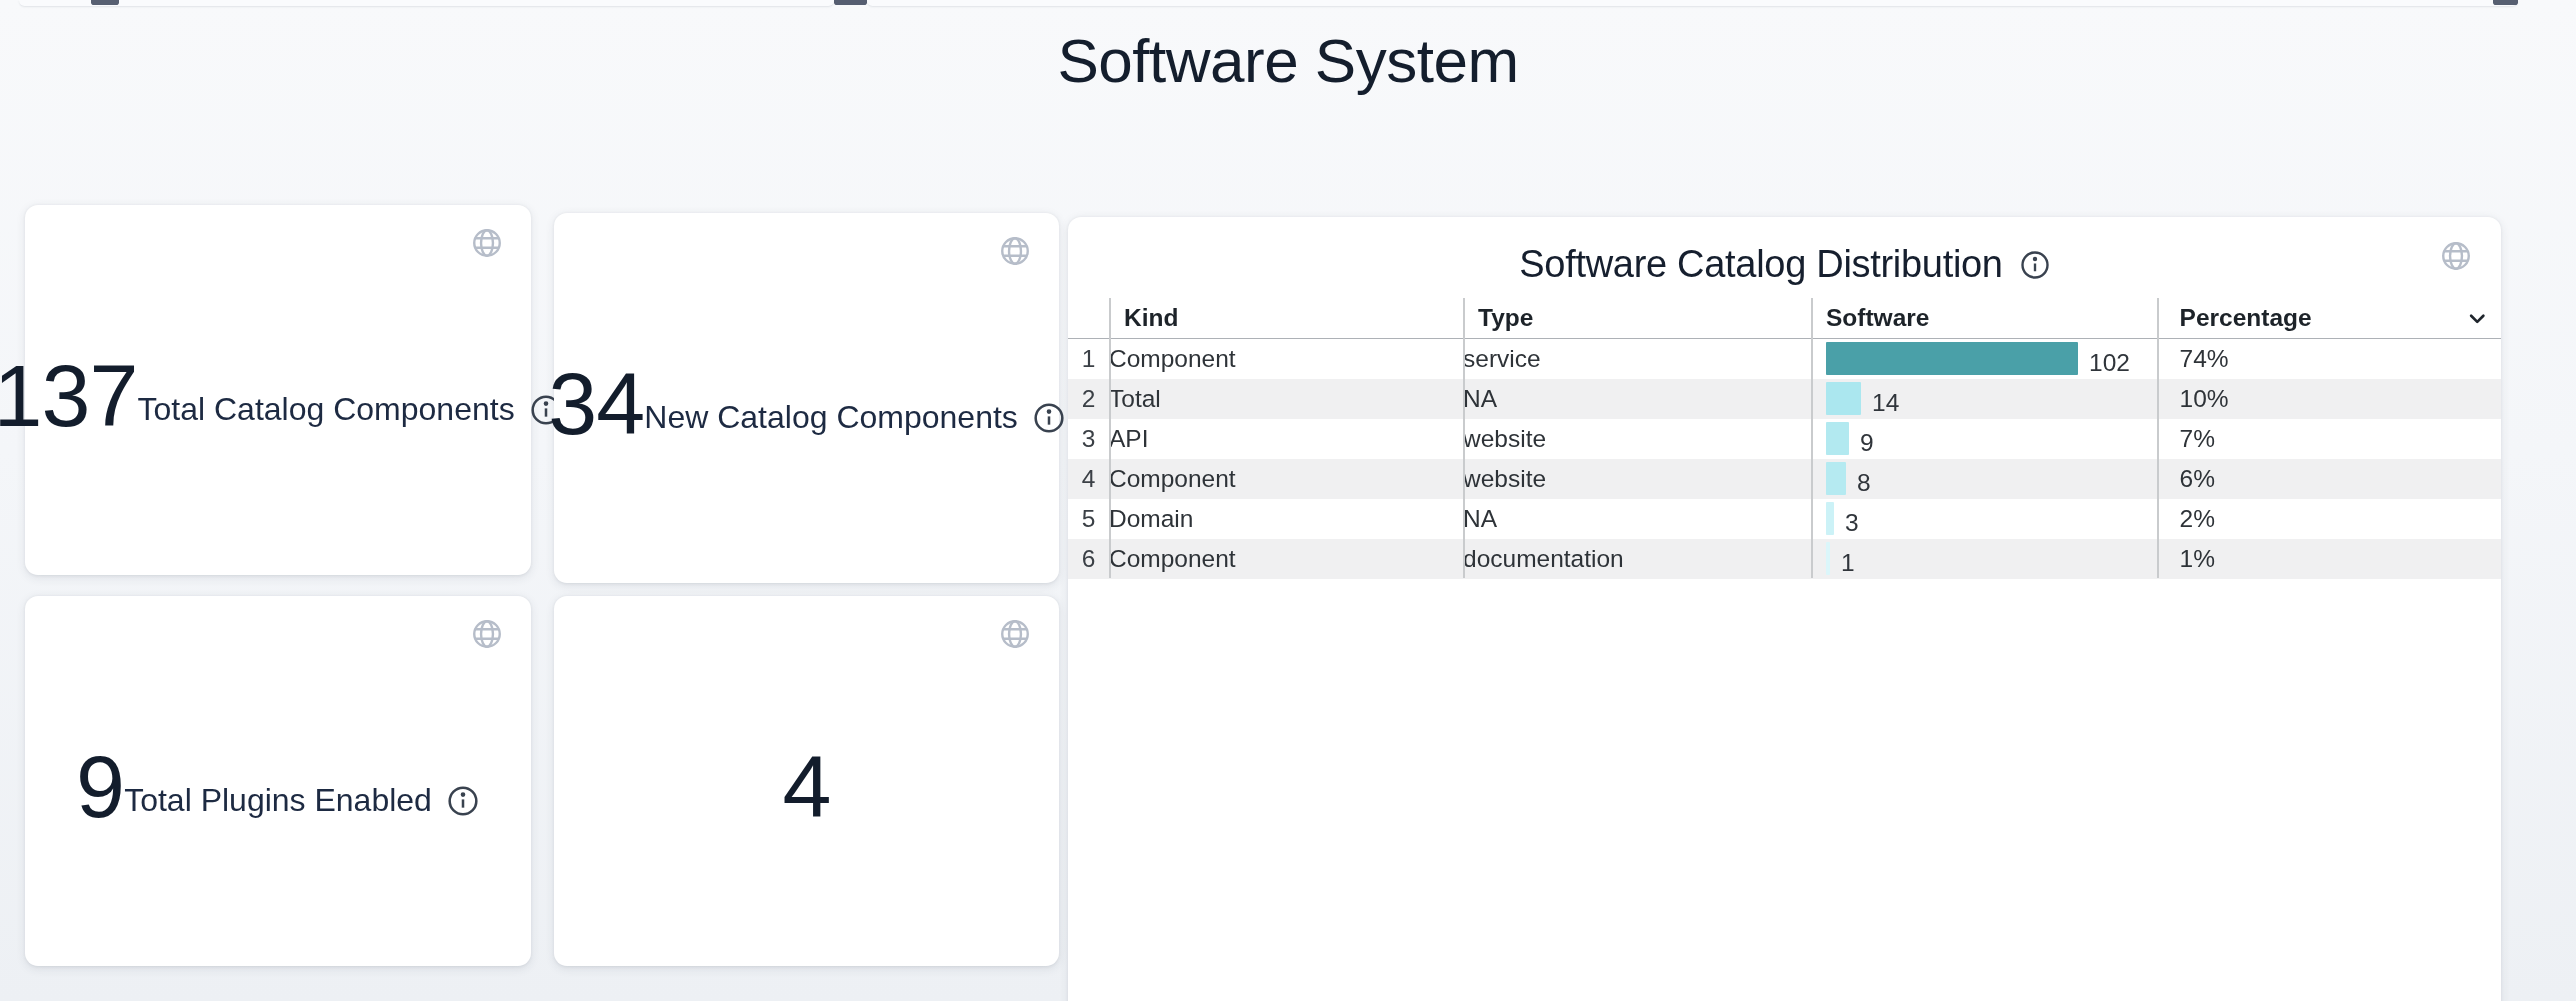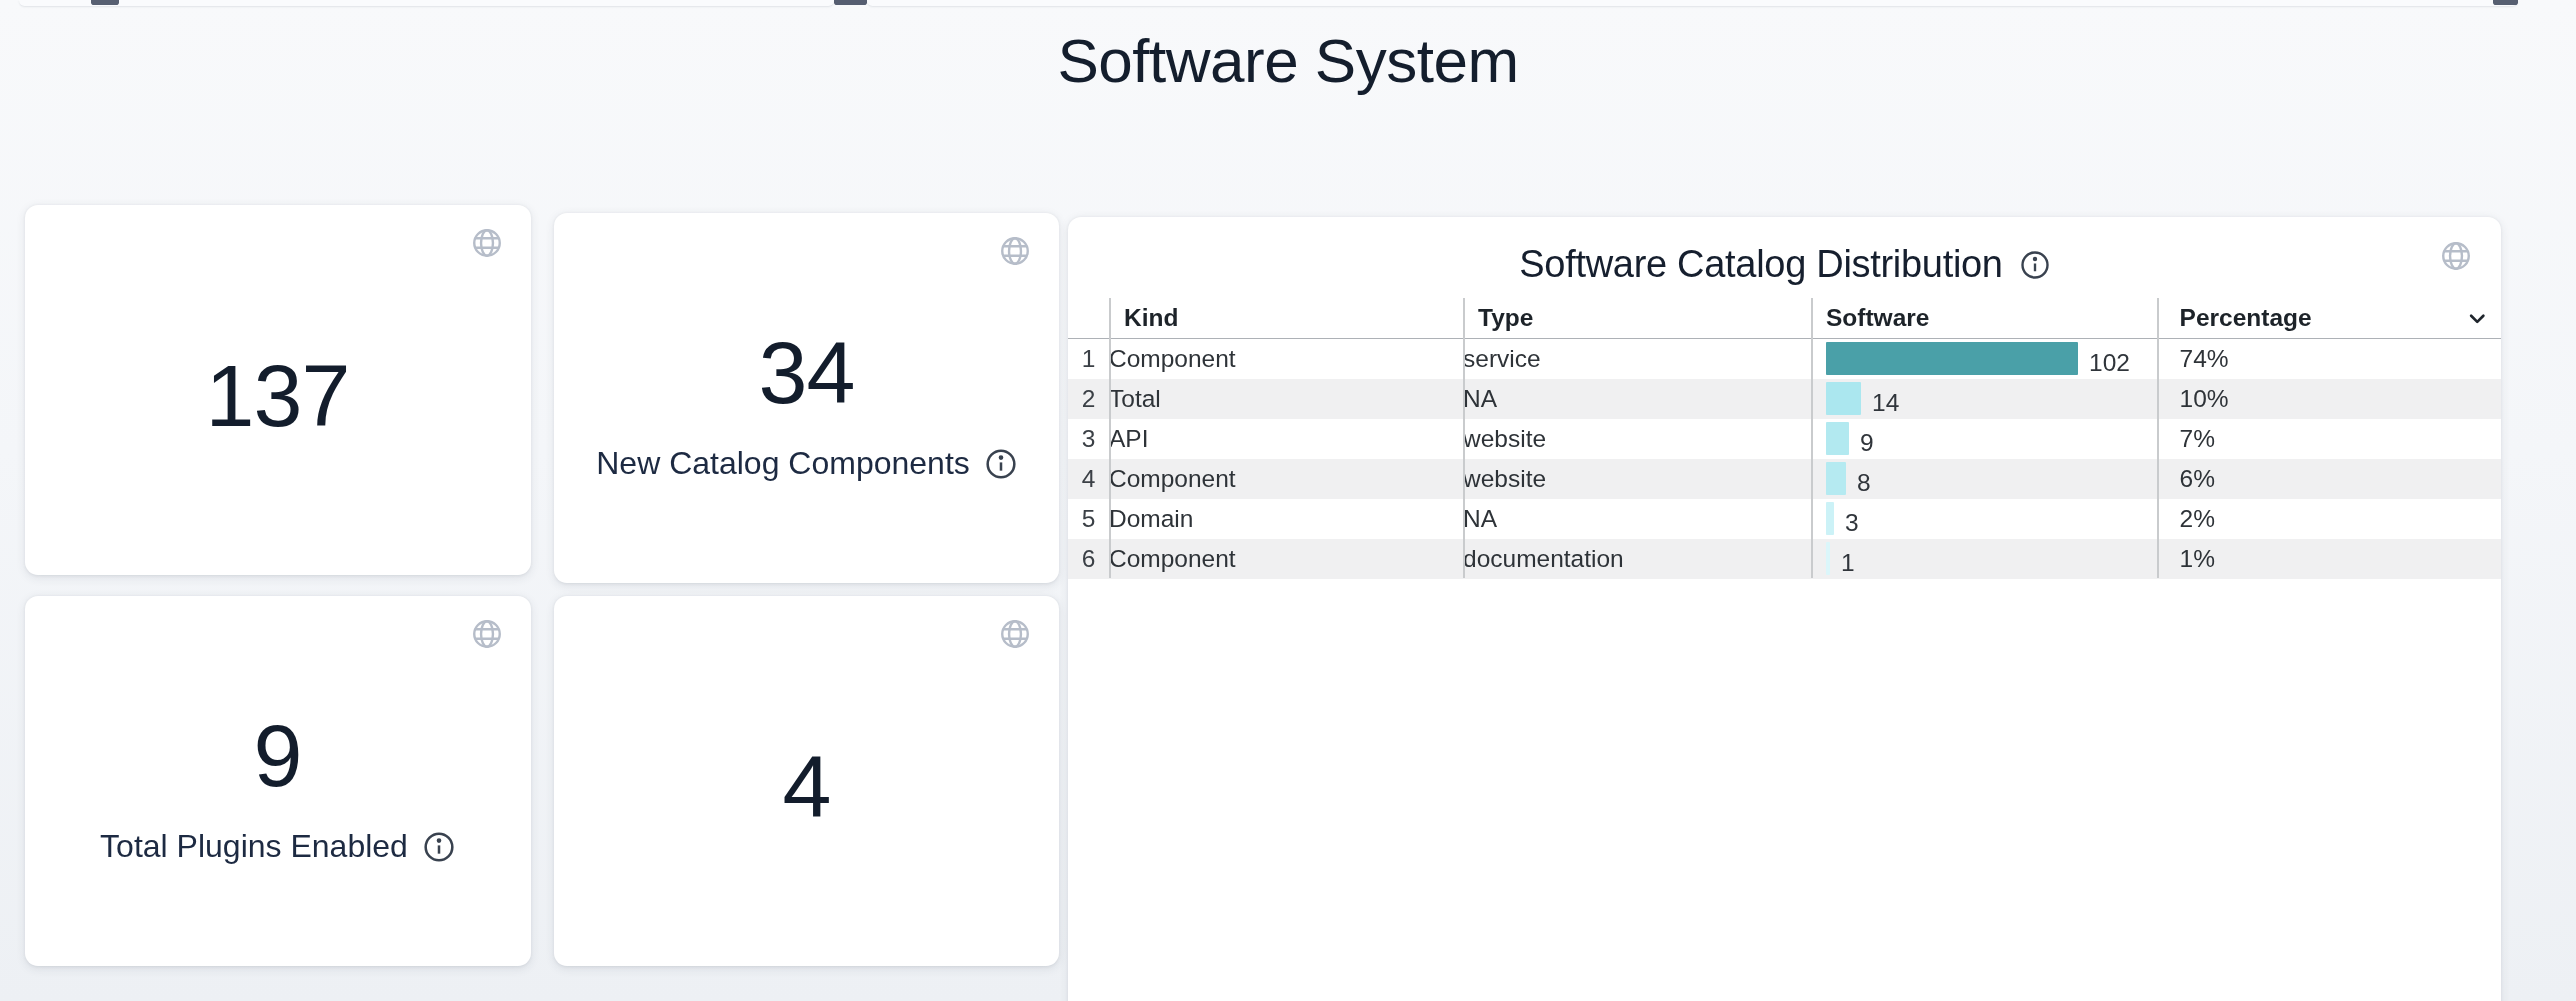--- a/index.html
+++ b/index.html
@@ -25,21 +25,21 @@
 
   .card{
     position:absolute;background:#ffffff;border-radius:13px;
     box-shadow:0 2.8px 9.4px rgba(50,60,80,.10),0 0.9px 2.8px rgba(50,60,80,.08);
   }
   .c1{left:24.5px;top:205px;width:506px;height:370px}
   .c2{left:554px;top:213px;width:505px;height:370px}
   .c3{left:24.5px;top:596px;width:506px;height:370px}
   .c4{left:554px;top:596px;width:505px;height:370px}
 
-  .stat{display:flex;flex-direction:column;align-items:center;justify-content:center;padding-top:13px;box-sizing:border-box}
+  .stat{display:flex;flex-direction:row;align-items:center;justify-content:center;padding-top:13px;box-sizing:border-box}
   .stat-value{font-size:88px;font-weight:500;color:#131d2c;line-height:1.05;letter-spacing:-0.9px}
   .stat-label-row{display:flex;align-items:center;gap:15px;margin-top:26px;max-width:92%;}
   .stat-label{font-size:32px;color:#1d2a42;white-space:nowrap;overflow:hidden;text-overflow:ellipsis}
   .info{display:inline-flex;flex:0 0 auto}
   .globe{position:absolute;top:21px;right:27px;width:34px;height:34px;cursor:pointer}
   .globe svg{width:34px;height:34px}
 
   .table-card{left:1068px;top:217px;width:1433px;height:798px}
   .dist-title-row{position:absolute;top:26px;left:0;right:0;display:flex;justify-content:center;align-items:center;gap:17px}
   .dist-title-row h2{margin:0;font-size:38px;font-weight:500;color:#161f2e;letter-spacing:-0.3px}
@@ -78,20 +78,30 @@
 
   <section class="card stat c1">
     <span class="globe">
       <svg viewBox="0 0 24 24" fill="none" stroke="#b6bdc9" stroke-width="1.7">
         <circle cx="12" cy="12" r="9"></circle>
           <ellipse cx="12" cy="12" rx="4.2" ry="9"></ellipse>
         <path d="M3.5 8.6h17M3.5 15.4h17"></path>
       </svg>
     </span>
     <div class="stat-value">137</div>
+    <div class="stat-label-row">
+      <span class="stat-label">Total Catalog Components</span>
+      <span class="info">
+        <svg width="32" height="32" viewBox="0 0 24 24" fill="none" stroke="#39424f" stroke-width="1.9">
+          <circle cx="12" cy="12" r="10"></circle>
+            <line x1="12" y1="10.8" x2="12" y2="17"></line>
+            <circle cx="12" cy="7.2" r="0.8" fill="#39424f"></circle>
+        </svg>
+      </span>
+    </div>
   </section>
 
   <section class="card stat c2">
     <span class="globe">
       <svg viewBox="0 0 24 24" fill="none" stroke="#b6bdc9" stroke-width="1.7">
         <circle cx="12" cy="12" r="9"></circle>
           <ellipse cx="12" cy="12" rx="4.2" ry="9"></ellipse>
         <path d="M3.5 8.6h17M3.5 15.4h17"></path>
       </svg>
     </span>

